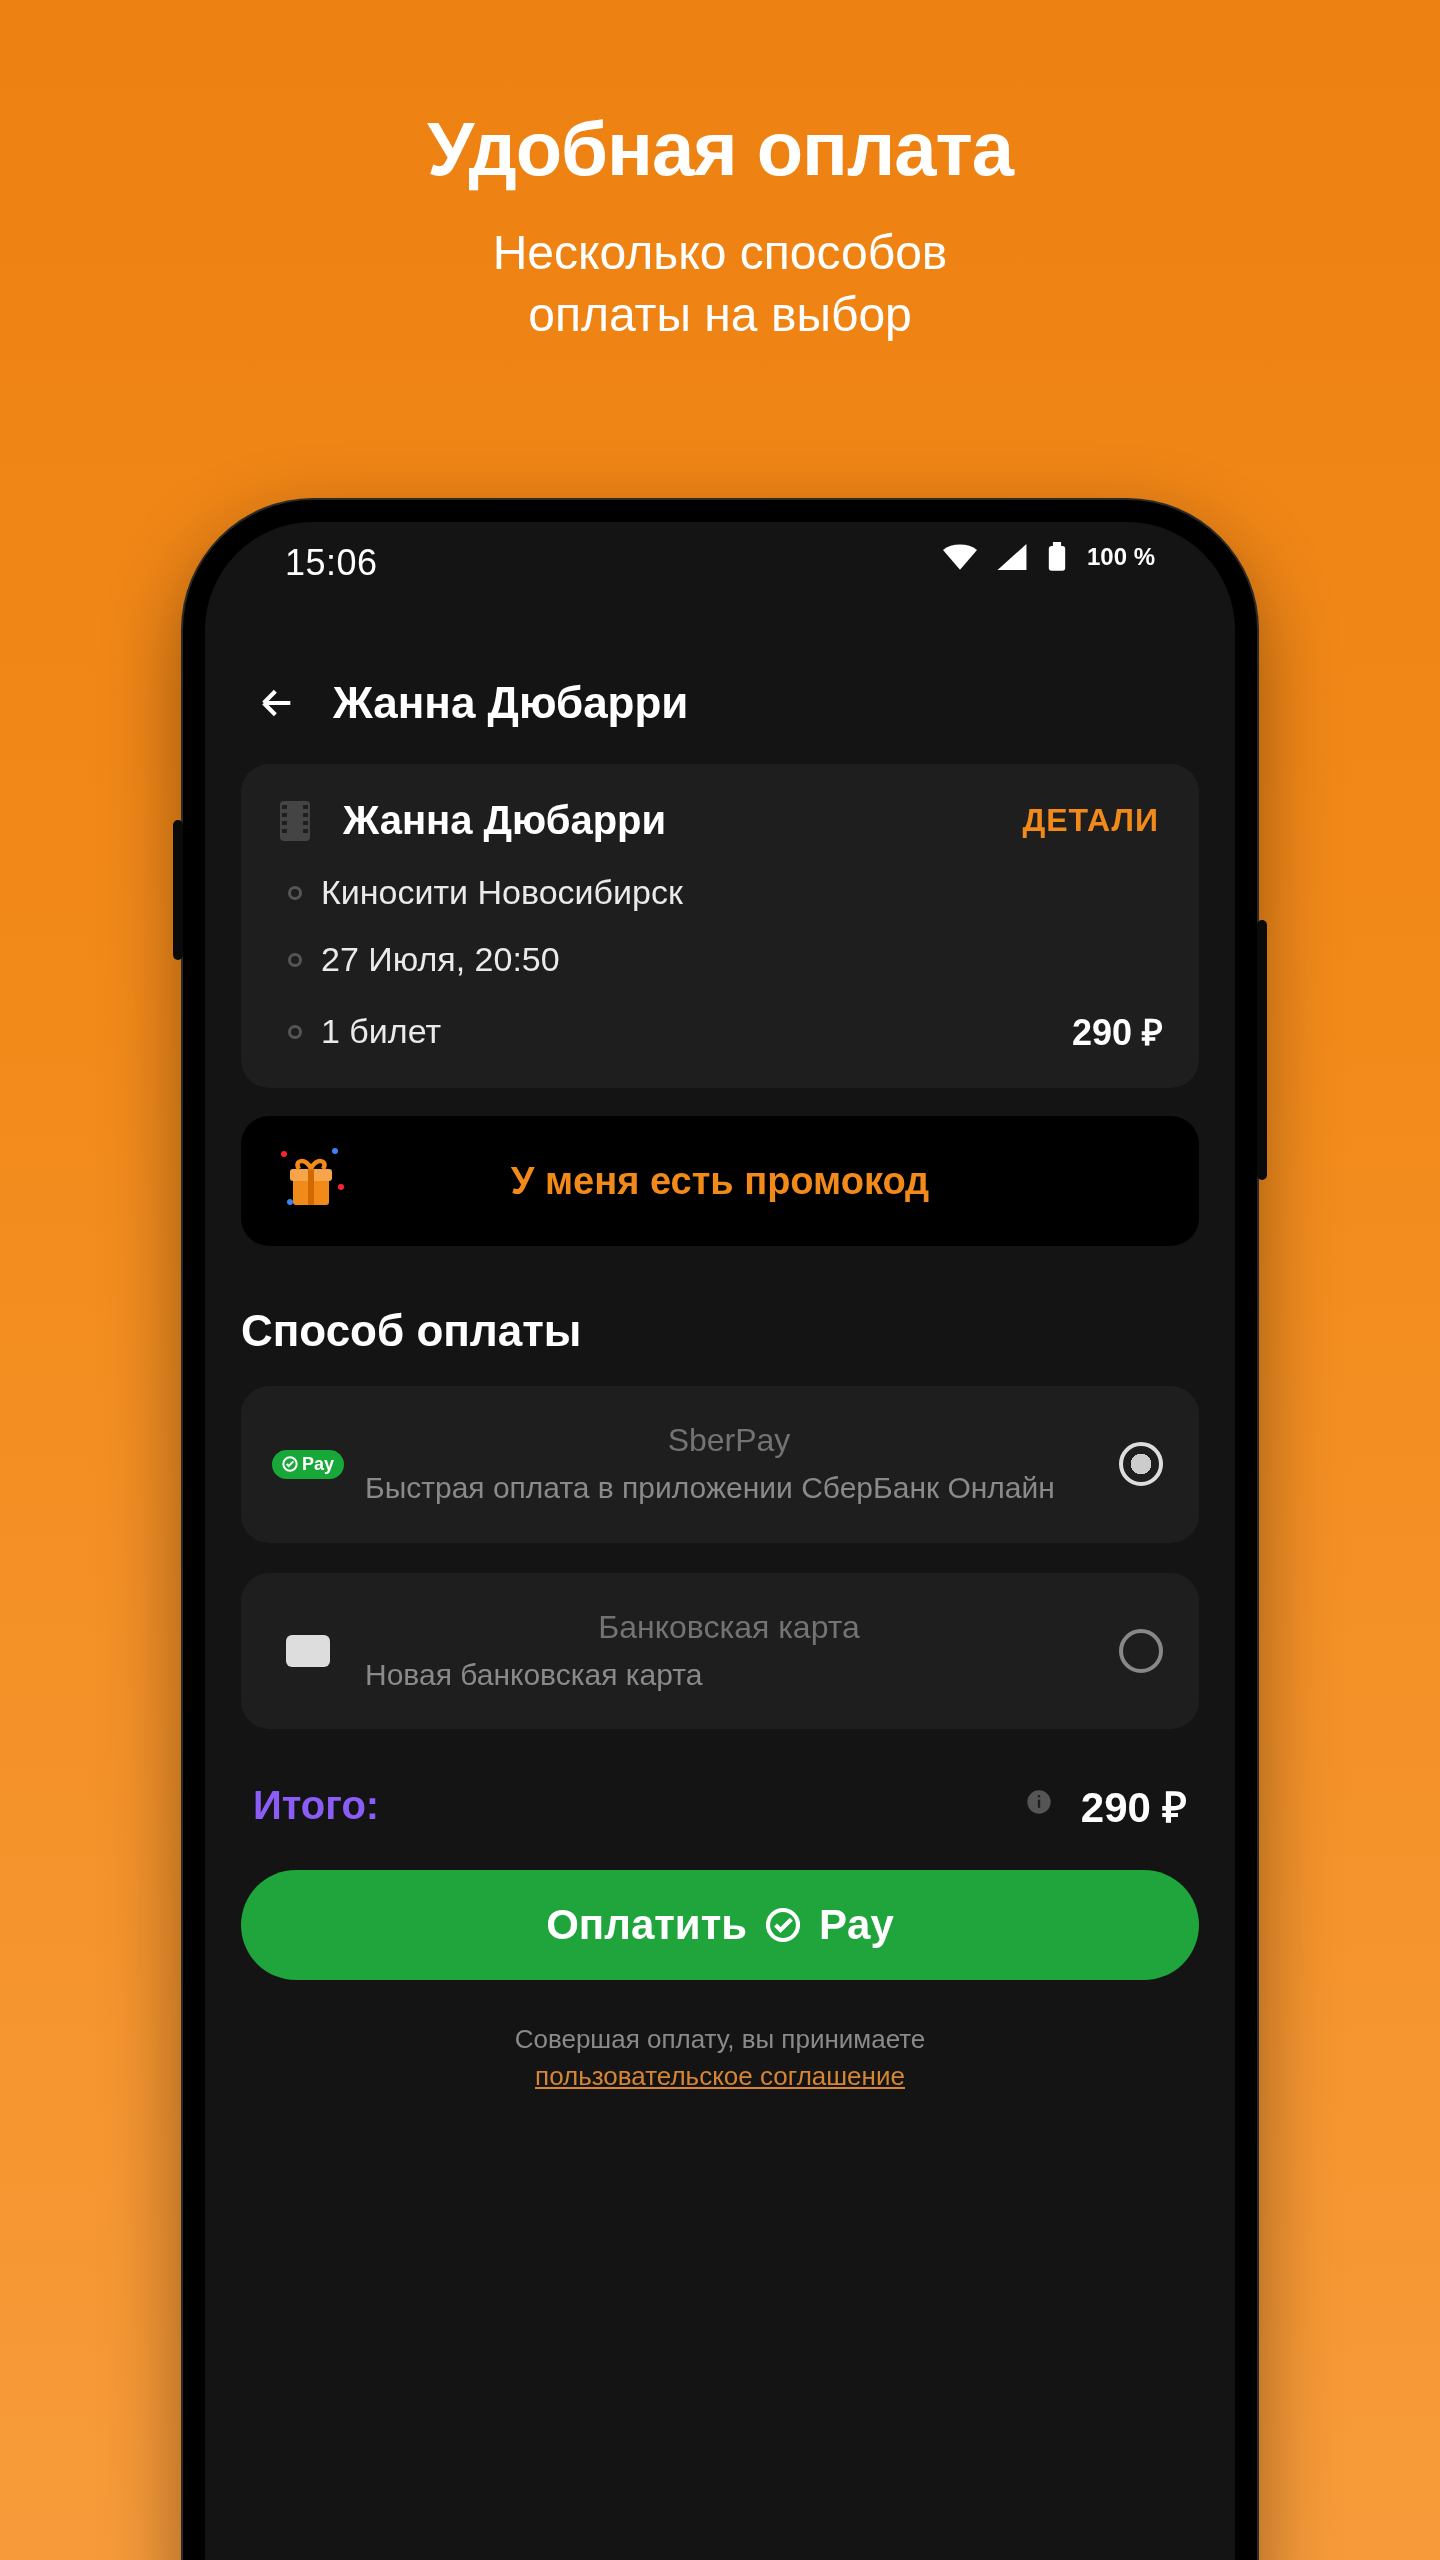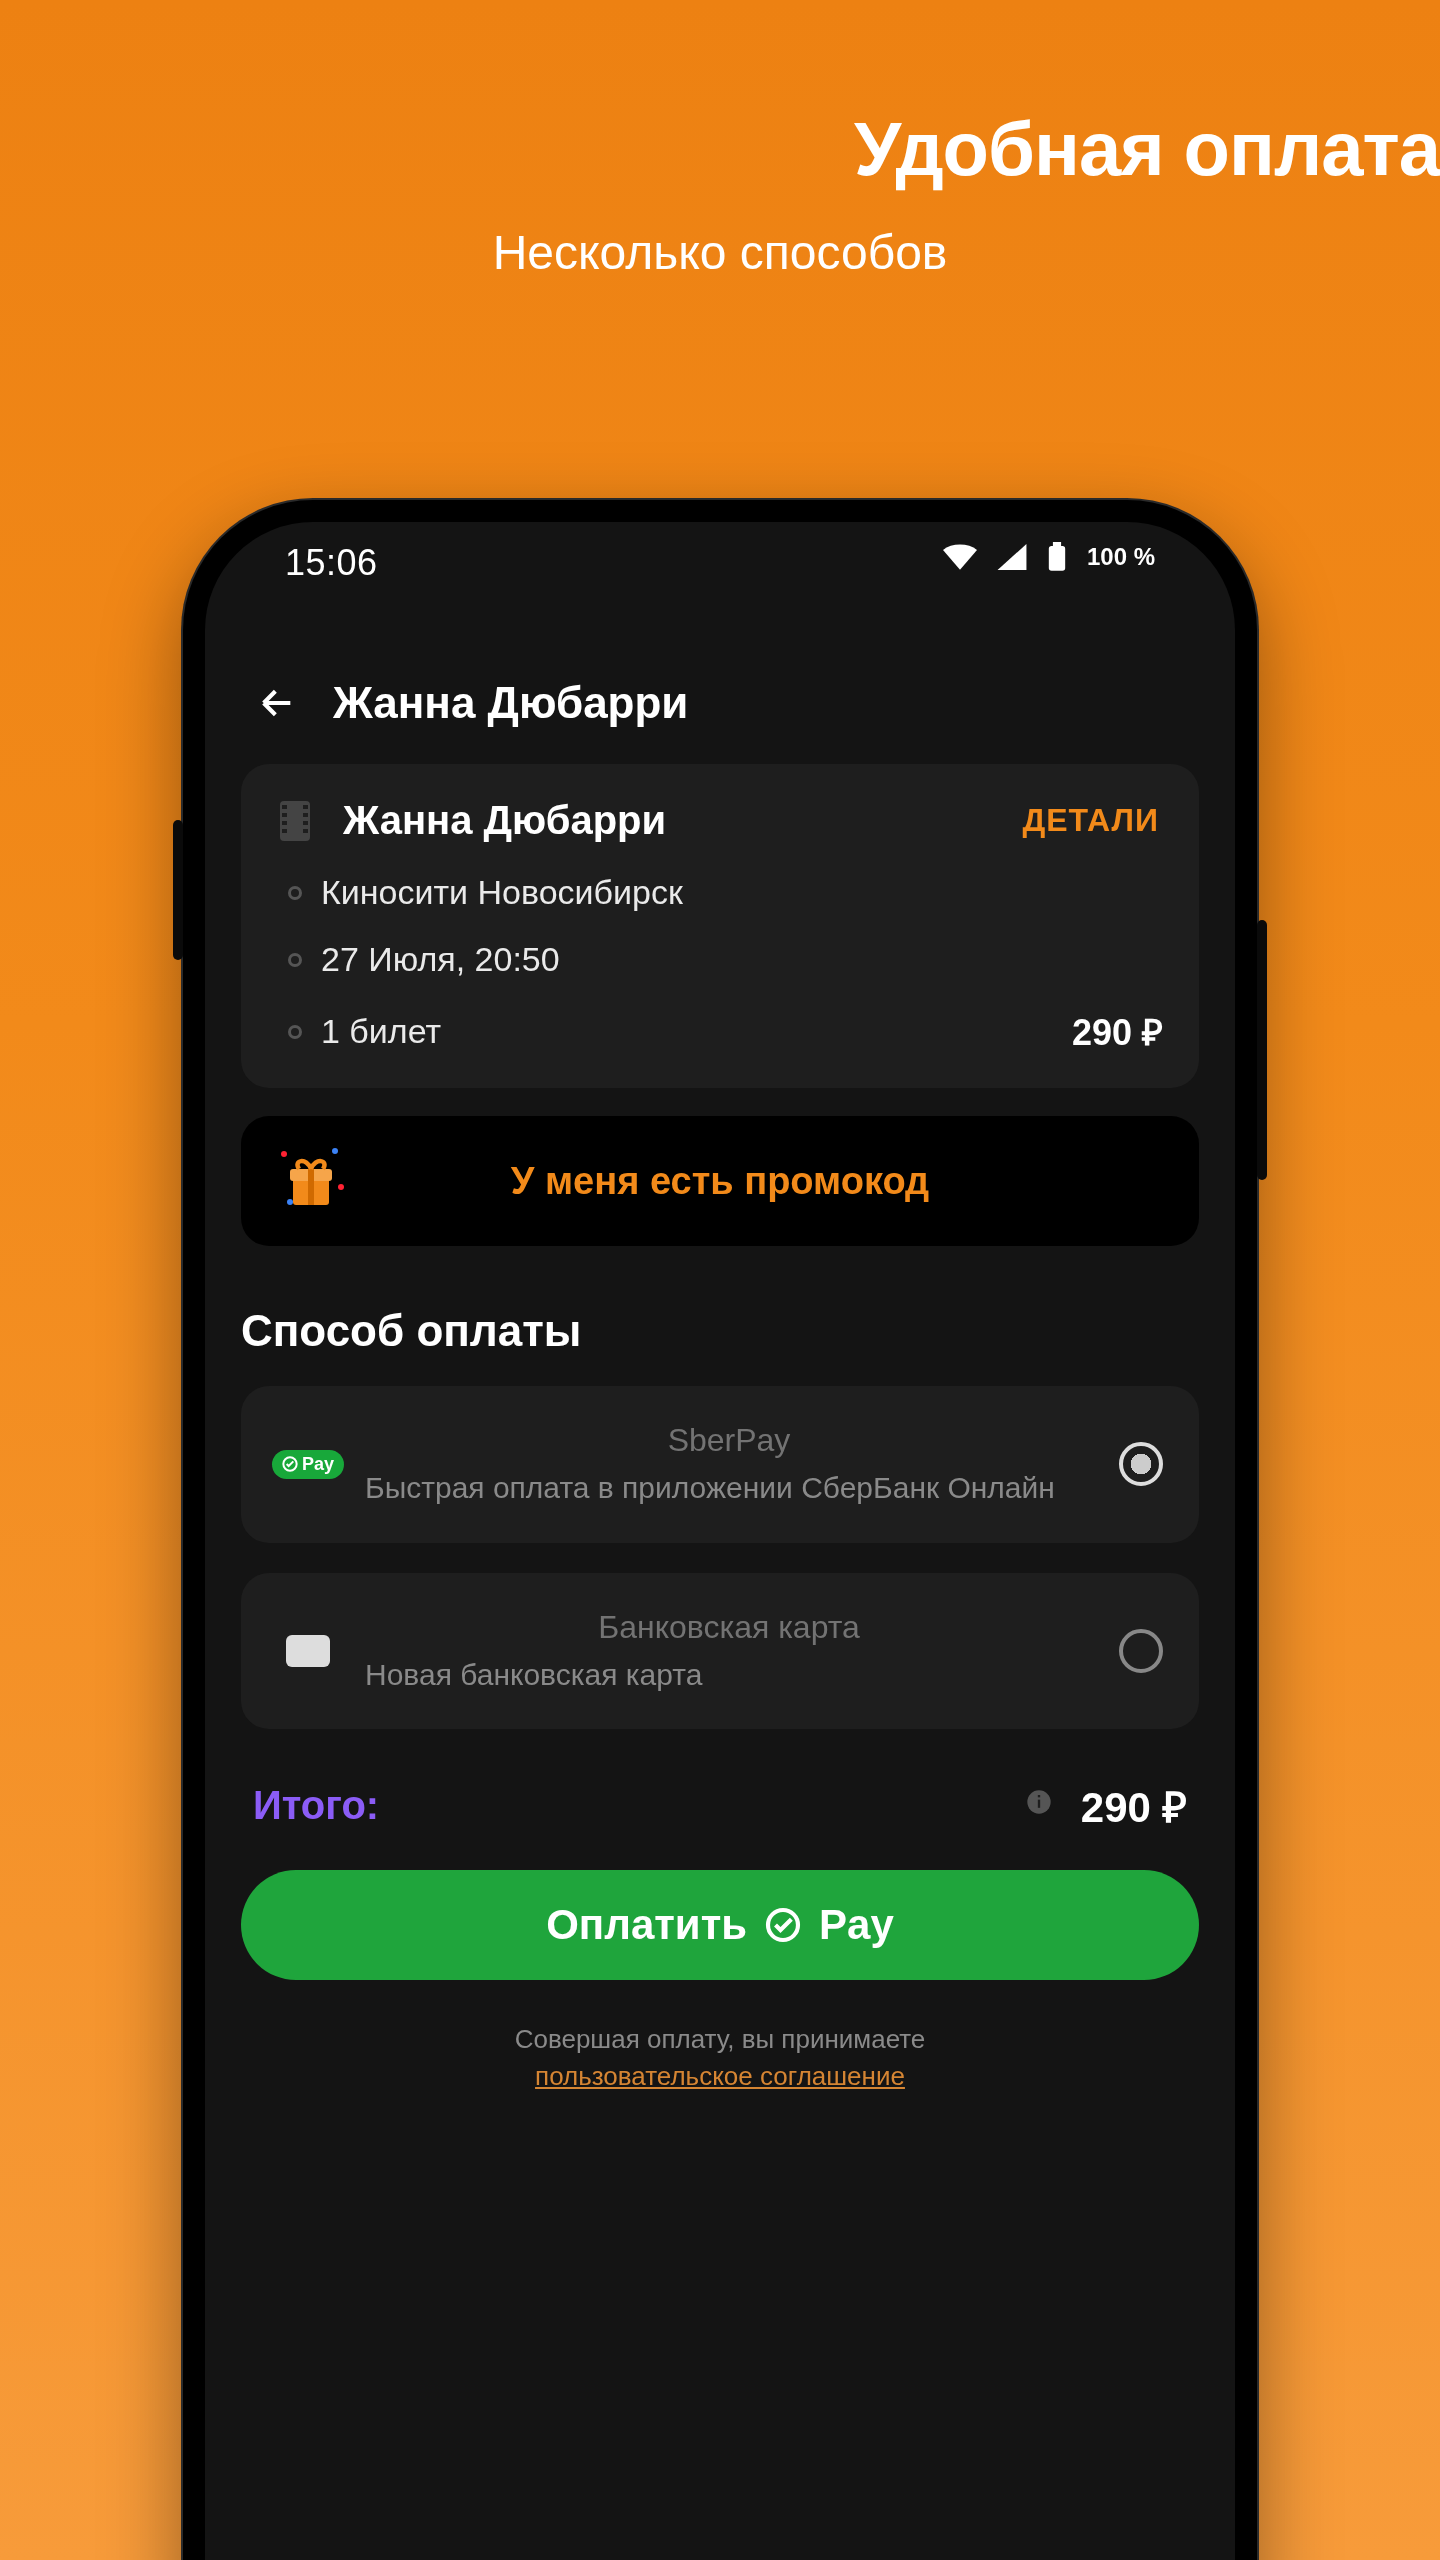--- a/index.html
+++ b/index.html
@@ -5,21 +5,21 @@
   * { margin: 0; padding: 0; box-sizing: border-box; }
   body {
     width: 1440px;
     height: 2560px;
     background: linear-gradient(180deg, #ed8112 0%, #f28a1a 40%, #f79b3a 100%);
     font-family: -apple-system, Helvetica, Arial, sans-serif;
     overflow: hidden;
     position: relative;
   }
   .promo-title {
-    text-align: right;
+    text-align: center;
     color: #fff;
     font-size: 76px;
     font-weight: 700;
     margin-top: 105px;
     letter-spacing: -1px;
   }
   .promo-sub {
     text-align: center;
     color: #fff;
     font-size: 48px;
@@ -178,20 +178,21 @@
   .legal .l1 { color:#8a8a8a; font-size:26px; }
   .legal .l2 { color:#d58533; font-size:26px; text-decoration:underline; margin-top:6px; }
 
 </style>
 </head>
 <body>
 
 <div class="promo-title">Удобная оплата</div>
 <div class="promo-sub">
   <span>Несколько способов</span><br>
+  <span>оплаты на выбор</span>
 </div>
 
 <div class="phone">
   <div class="sensors">
     <span class="dot"></span>
       <span class="dot big"></span>
       <span class="dot"></span>
     <span class="slot"></span>
     <span class="cam"></span>
       <span class="dot"></span>

